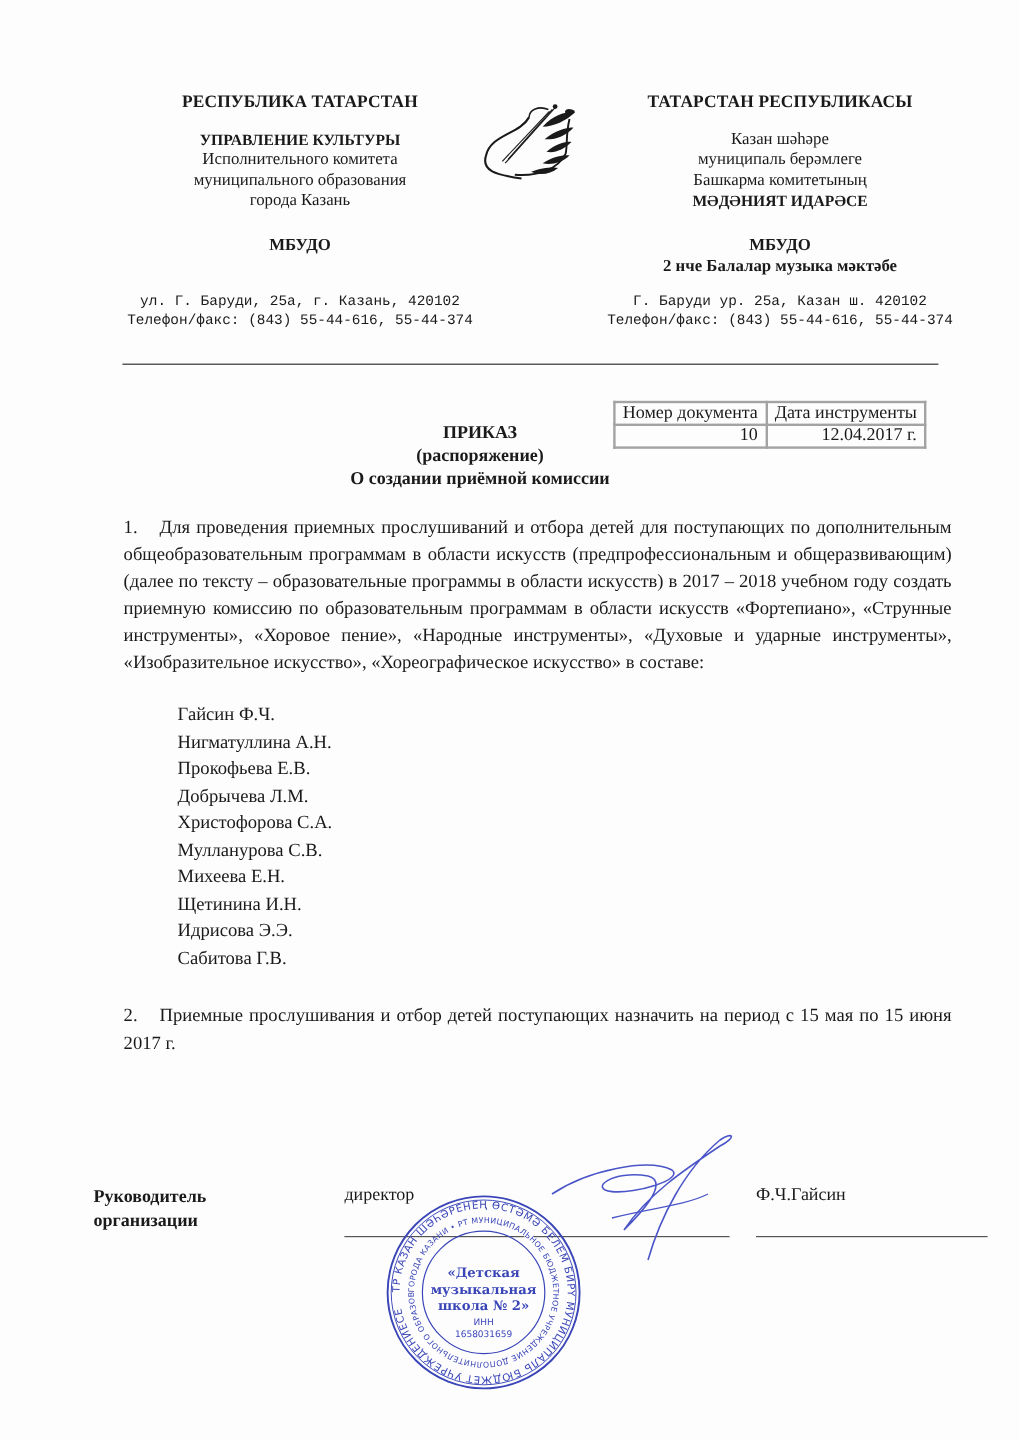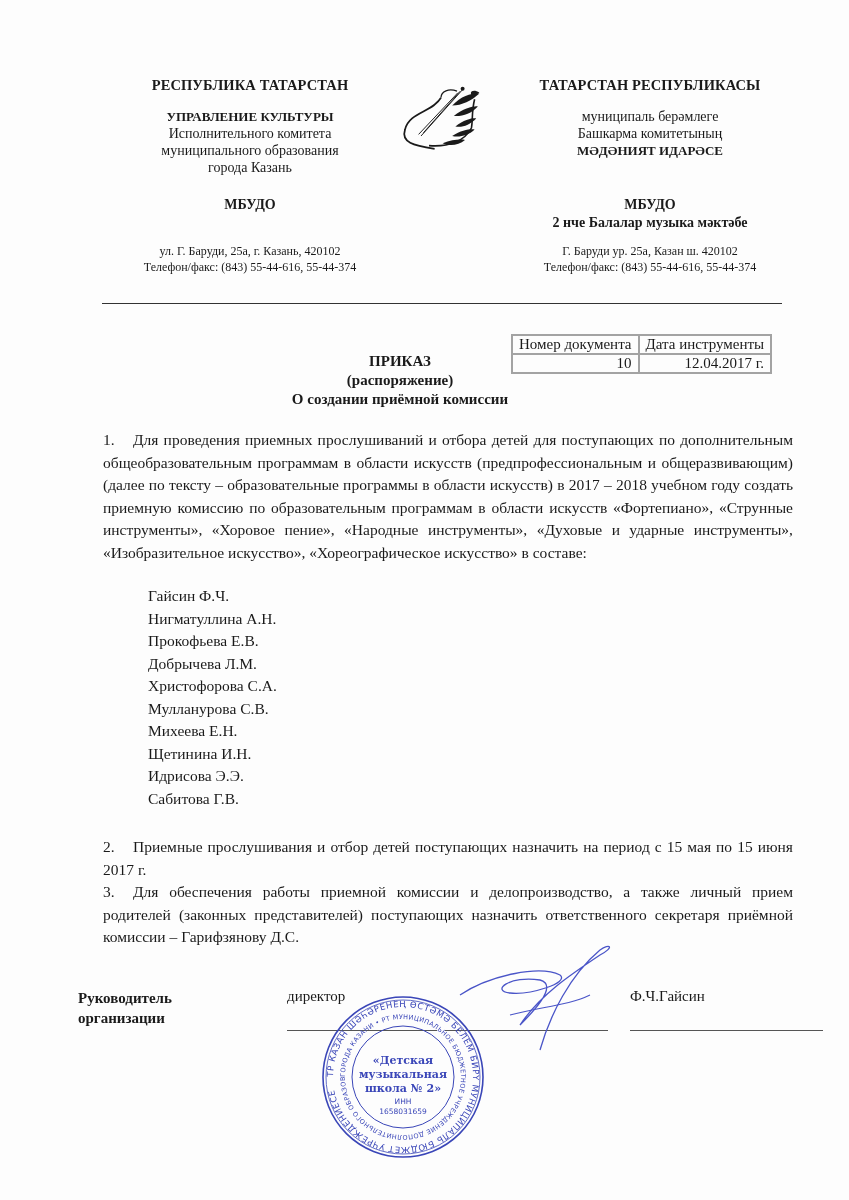--- a/index.html
+++ b/index.html
@@ -9,21 +9,21 @@
   }
   .abs { position: absolute; }
 
   
   .hdr-col { position: absolute; text-align: center; }
   .hdr-left { left: 100px; width: 300px; }
   .hdr-right { left: 500px; width: 300px; }
   .hdr-title { font-size: 14.5px; font-weight: bold; letter-spacing: 0.1px; }
   .hdr-line { font-size: 14px; line-height: 17px; }
   .hdr-sub { font-size: 13px; font-weight: bold; line-height: 17px; }
-  .hdr-small { font-size: 12px; line-height: 16px; }
+  .hdr-small { font-size: 12px; line-height: 16px; font-family: Liberation Mono, monospace; }
   .hdr-mid { font-size: 14px; font-weight: bold; line-height: 18px; }
 
   .rule { position: absolute; left: 102px; width: 680px; height: 0; border-top: 1.6px solid #333; top: 303px; }
 
   
   .doc-table { position: absolute; left: 511px; top: 334px; border-collapse: collapse; font-size: 15px; }
   .doc-table td { border: 2px solid #a3a3a3; padding: 0 6px; height: 17px; line-height: 17px; text-align: right; }
   .doc-table .v { font-weight: normal; }
 
   .title-block { position: absolute; left: 270px; width: 260px; top: 352px; text-align: center; font-weight: bold; font-size: 15px; line-height: 19px; }
@@ -80,20 +80,21 @@
     <div class="hdr-small">ул. Г. Баруди, 25а, г. Казань, 420102</div>
     <div class="hdr-small">Телефон/факс: (843) 55-44-616, 55-44-374</div>
   </div>
 </div>
 
 <div class="hdr-col hdr-right">
   <div class="abs" style="top:77px; left:0; width:300px;">
     <div class="hdr-title">ТАТАРСТАН РЕСПУБЛИКАСЫ</div>
   </div>
   <div class="abs" style="top:108px; left:0; width:300px;">
+    <div class="hdr-line">Казан шәһәре</div>
     <div class="hdr-line">муниципаль берәмлеге</div>
     <div class="hdr-line">Башкарма комитетының</div>
     <div class="hdr-sub">МӘДӘНИЯТ ИДАРӘСЕ</div>
   </div>
   <div class="abs" style="top:196px; left:0; width:300px;">
     <div class="hdr-mid">МБУДО</div>
     <div class="hdr-mid">2  нче Балалар музыка мәктәбе</div>
   </div>
   <div class="abs" style="top:243px; left:0; width:300px;">
     <div class="hdr-small">Г. Баруди ур. 25а, Казан ш. 420102</div>
@@ -134,21 +135,20 @@
   <div>Христофорова С.А.</div>
   <div>Мулланурова С.В.</div>
   <div>Михеева Е.Н.</div>
   <div>Щетинина И.Н.</div>
   <div>Идрисова Э.Э.</div>
   <div>Сабитова Г.В.</div>
 </div>
 
 <div class="body-text" style="top:836px;">
   <p><span class="num">2.</span><span>Приемные прослушивания и отбор детей поступающих назначить на период с 15 мая по 15 июня 2017 г.</span></p>
-  <p><span class="num">3.</span><span>Для обеспечения работы приемной комиссии и делопроизводство, а также личный прием родителей (законных представителей) поступающих назначить ответственного секретаря приёмной комиссии – Гарифзянову Д.С.</span></p>
 </div>
 
 <div class="sig-label">
   <div>Руководитель</div>
   <div>организации</div>
 </div>
 <div class="sig-role">директор</div>
 <div class="sig-name">Ф.Ч.Гайсин</div>
 <div class="sig-line" style="left:287px; top:1030px; width:150px;"></div>
 <div class="sig-line" style="left:445px; top:1030px; width:163px;"></div>

